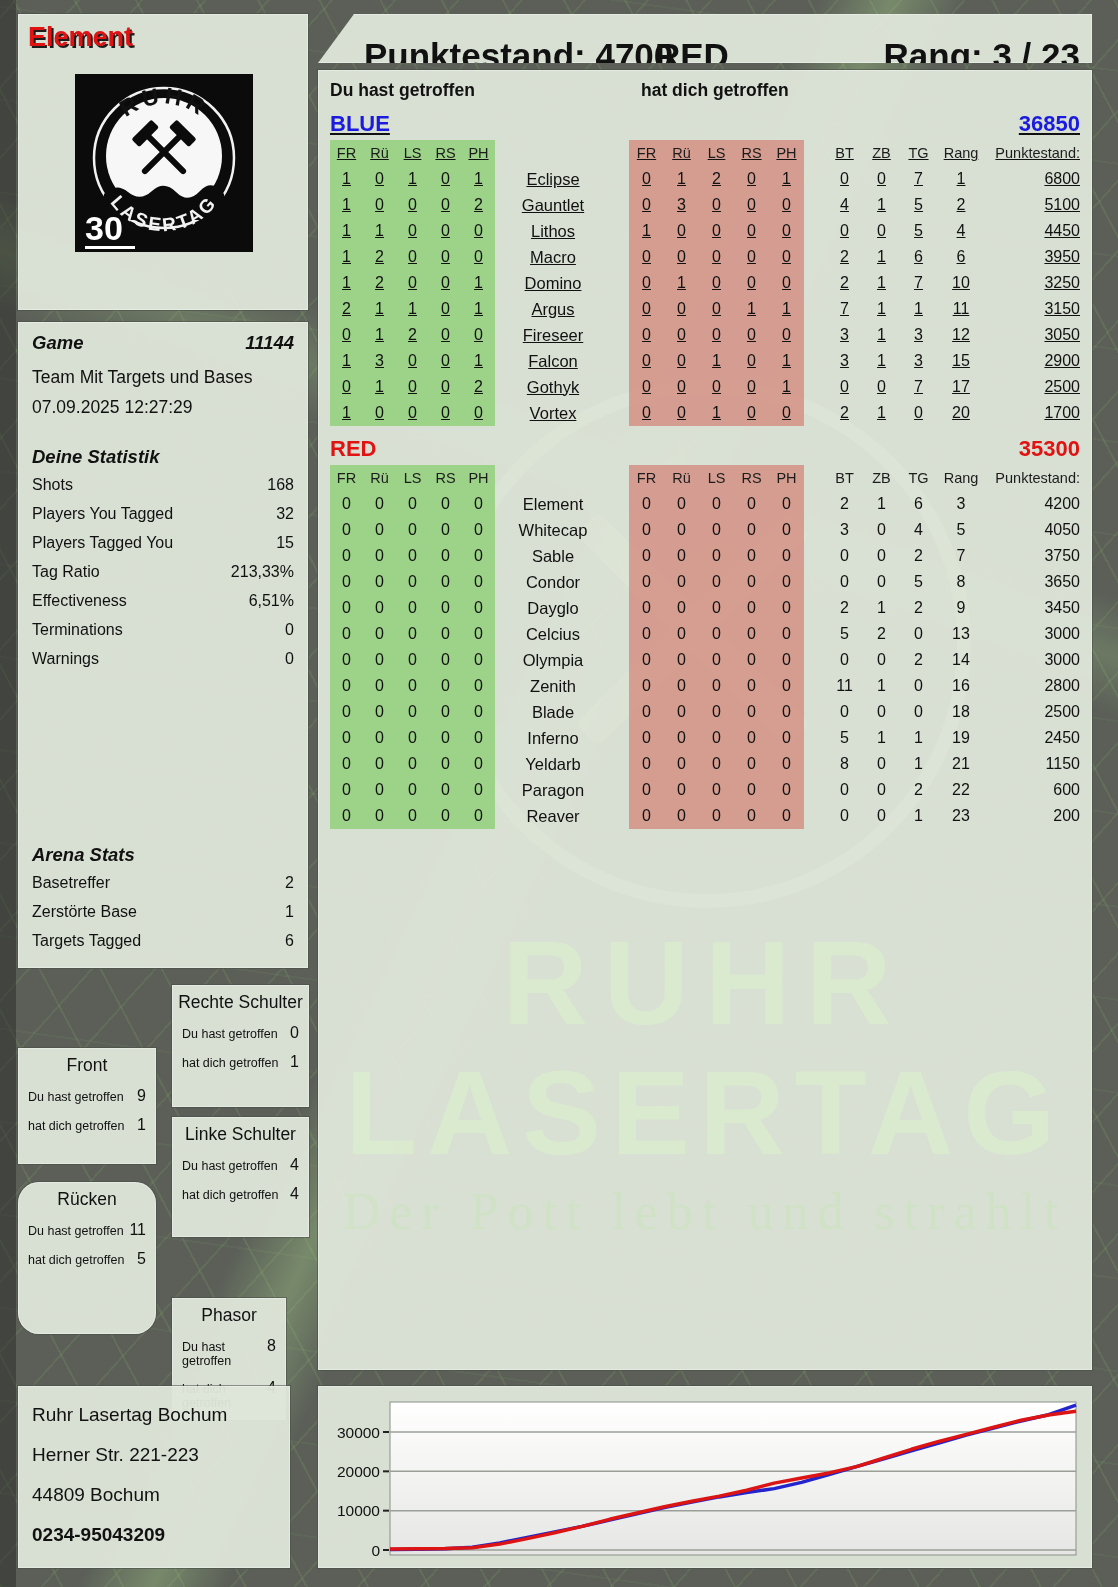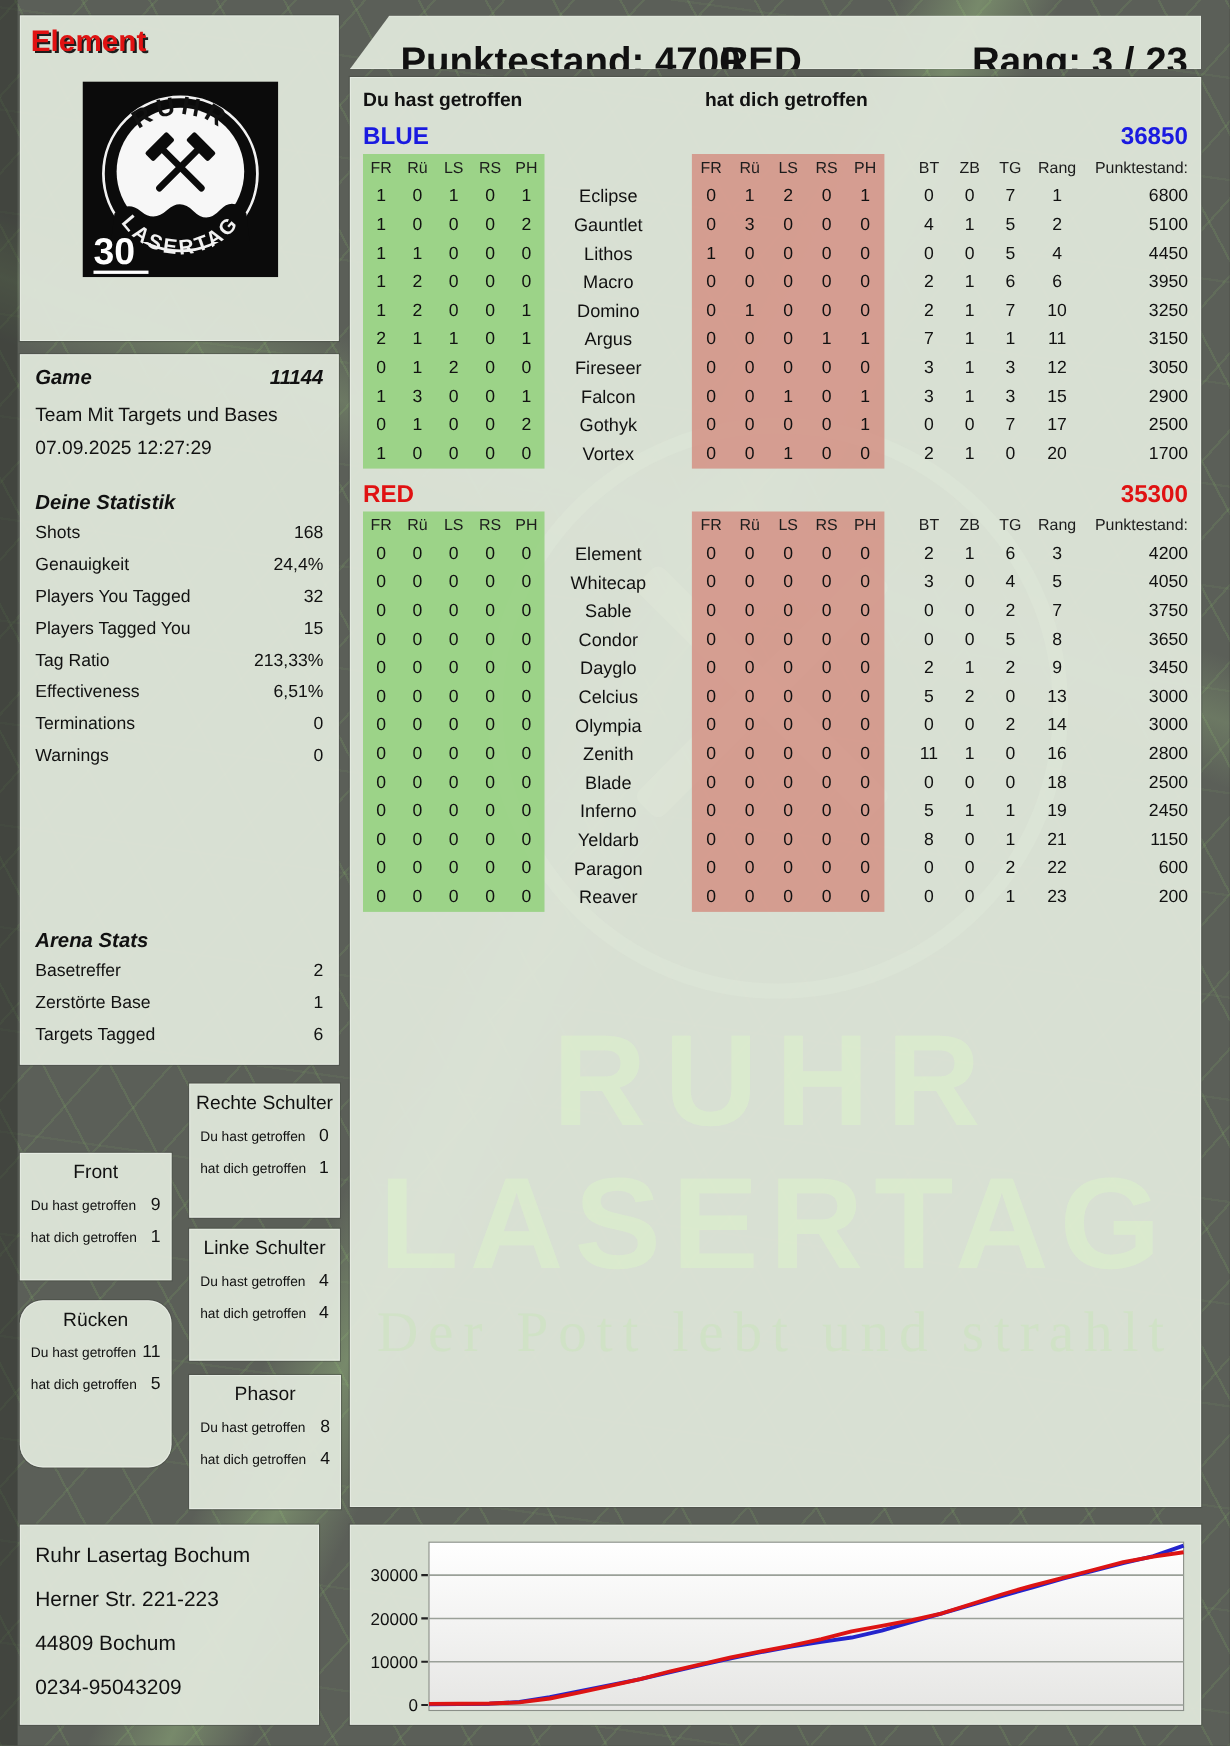--- a/index.html
+++ b/index.html
@@ -33,33 +33,33 @@
   .bp{position:absolute;background:rgba(222,229,216,0.96);
       box-shadow:0 0 0 1px rgba(70,75,68,0.55), inset 0 0 0 1px rgba(255,255,255,0.35);}
   .bp-title{text-align:center;font-weight:normal;font-size:17.5px;margin-top:7px;}
   .bp-row{display:flex;justify-content:space-between;align-items:baseline;padding:0 10px;margin-top:11px;}
   .bp-row .lbl{font-size:12.5px;}
   .bp-row .val{font-size:16px;}
   #bp0{left:172px;top:985px;width:137px;height:122px;}
   #bp1{left:18px;top:1048px;width:138px;height:116px;}
   #bp2{left:172px;top:1117px;width:137px;height:120px;}
   #bp3{left:18px;top:1182px;width:138px;height:152px;border-radius:21px;}
-  #bp4{left:172px;top:1250px;width:138px;height:122px;}
+  #bp4{left:172px;top:1298px;width:114px;height:122px;}
   
   #p-address{left:18px;top:1386px;width:272px;height:182px;}
   .addr-line{position:absolute;left:14px;font-size:19px;}
   
   #p-header{left:318px;top:14px;width:774px;height:49px;clip-path:polygon(36px 0,100% 0,100% 100%,0 100%);}
   #p-header .htext{position:absolute;top:22px;font-size:35px;font-weight:bold;}
   
   #p-main{left:318px;top:70px;width:774px;height:1300px;}
   .hitlabels{position:absolute;top:10px;left:12px;right:12px;font-size:17.5px;font-weight:bold;z-index:2;}
   .hitlabels .l2{position:absolute;left:311px;top:0;}
   .team{position:absolute;left:0;right:0;z-index:2;}
-  #team-blue{top:38px;} #team-red{top:363px;}
+  #team-blue{top:38px;text-decoration:underline;} #team-red{top:363px;}
   .team-head{height:32px;display:flex;justify-content:space-between;align-items:center;padding:0 12px;
      font-size:22px;font-weight:bold;}
   .ttable{position:relative;padding-left:12px;}
   .blk{position:absolute;top:0;bottom:0;z-index:0;}
   .blk.green{left:12px;width:165px;background:rgba(143,207,120,0.82);}
   .blk.pink{left:311px;width:175px;background:rgba(211,140,128,0.80);}
   .trow{position:relative;z-index:1;display:grid;
     grid-template-columns:33px 33px 33px 33px 33px 116px 18px 35px 35px 35px 35px 35px 22px 37px 37px 37px 48px 95px;
     height:26px;align-items:center;}
   .trow span{text-align:center;font-size:16px;}
@@ -129,24 +129,20 @@
     <div class="grp" style="top:124px;">
       <div class="srow-title">
           <span>Deine Statistik</span>
         </div>
       <div id="stat-rows">
           <div class="srow">
             <span>Shots</span>
             <span>168</span>
           </div>
           <div class="srow">
-            <span>Genauigkeit</span>
-            <span>24,4%</span>
-          </div>
-          <div class="srow">
             <span>Players You Tagged</span>
             <span>32</span>
           </div>
           <div class="srow">
             <span>Players Tagged You</span>
             <span>15</span>
           </div>
           <div class="srow">
             <span>Tag Ratio</span>
             <span>213,33%</span>
@@ -239,21 +235,21 @@
       <div class="bp-row">
         <span class="lbl">hat dich getroffen</span>
         <span class="val">4</span>
       </div>
     </div>
 
   <div class="panel" id="p-address">
       <div class="addr-line" style="top: 18px;">Ruhr Lasertag Bochum</div>
       <div class="addr-line" style="top: 58px;">Herner Str. 221-223</div>
       <div class="addr-line" style="top: 98px;">44809 Bochum</div>
-      <div class="addr-line" style="top: 138px;">0234-95043209</div>
+      <div class="addr-line" style="top: 138px; font-weight: bold;">0234-95043209</div>
     </div>
 
   <div class="panel" id="p-header">
     <div class="htext" style="left:46px;">Punktestand: 4700</div>
     <div class="htext" style="left:337px;">RED</div>
     <div class="htext" style="right:12px;">Rang: 3 / 23</div>
   </div>
 
   <div class="panel" id="p-main">
     <div class="wm-ring"></div>

